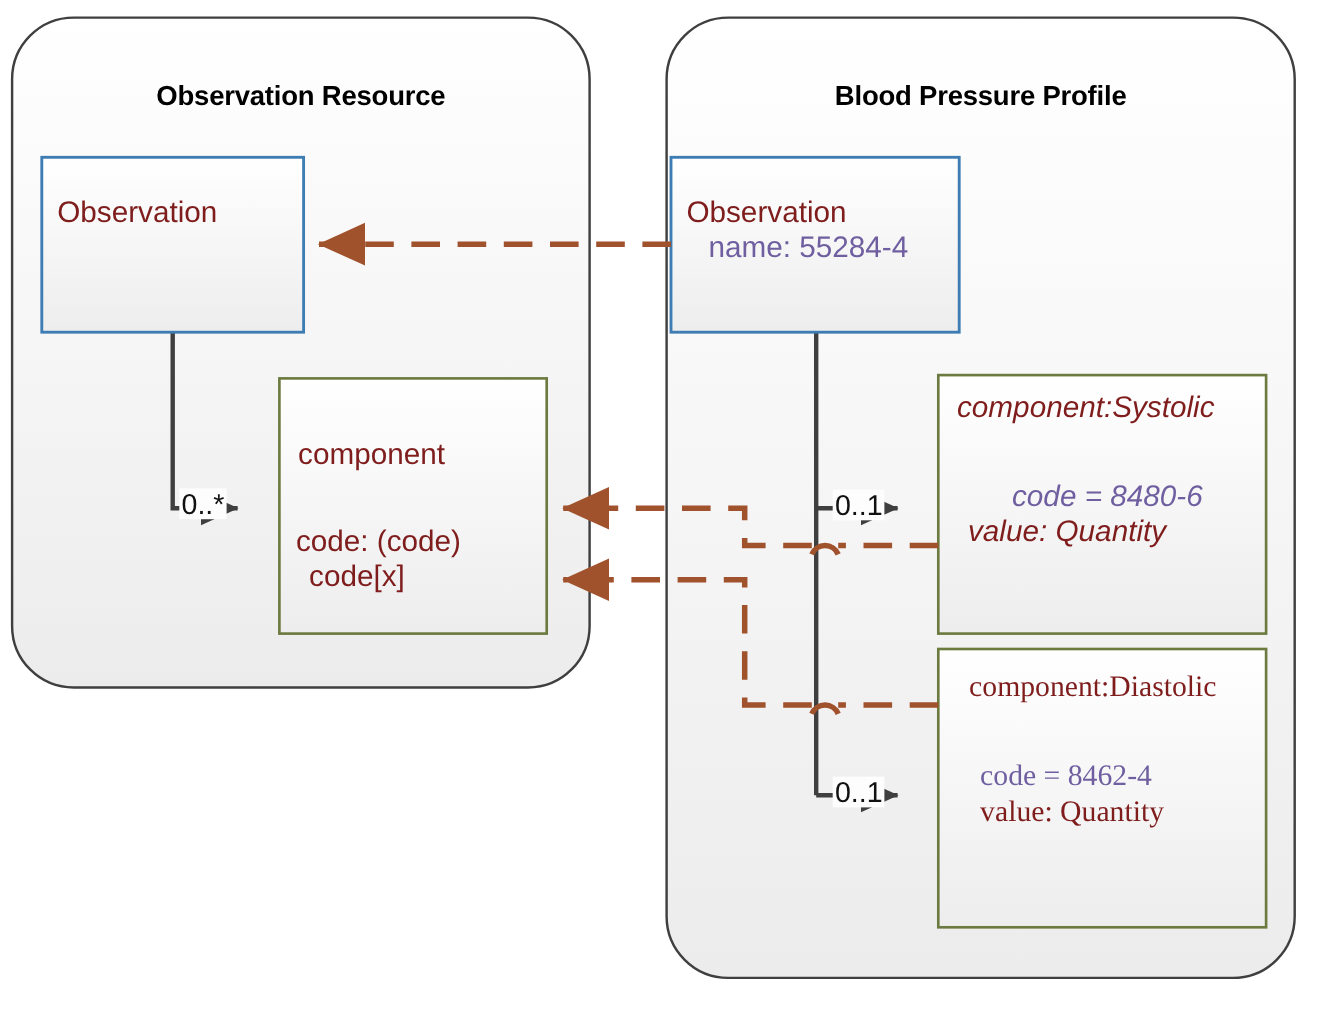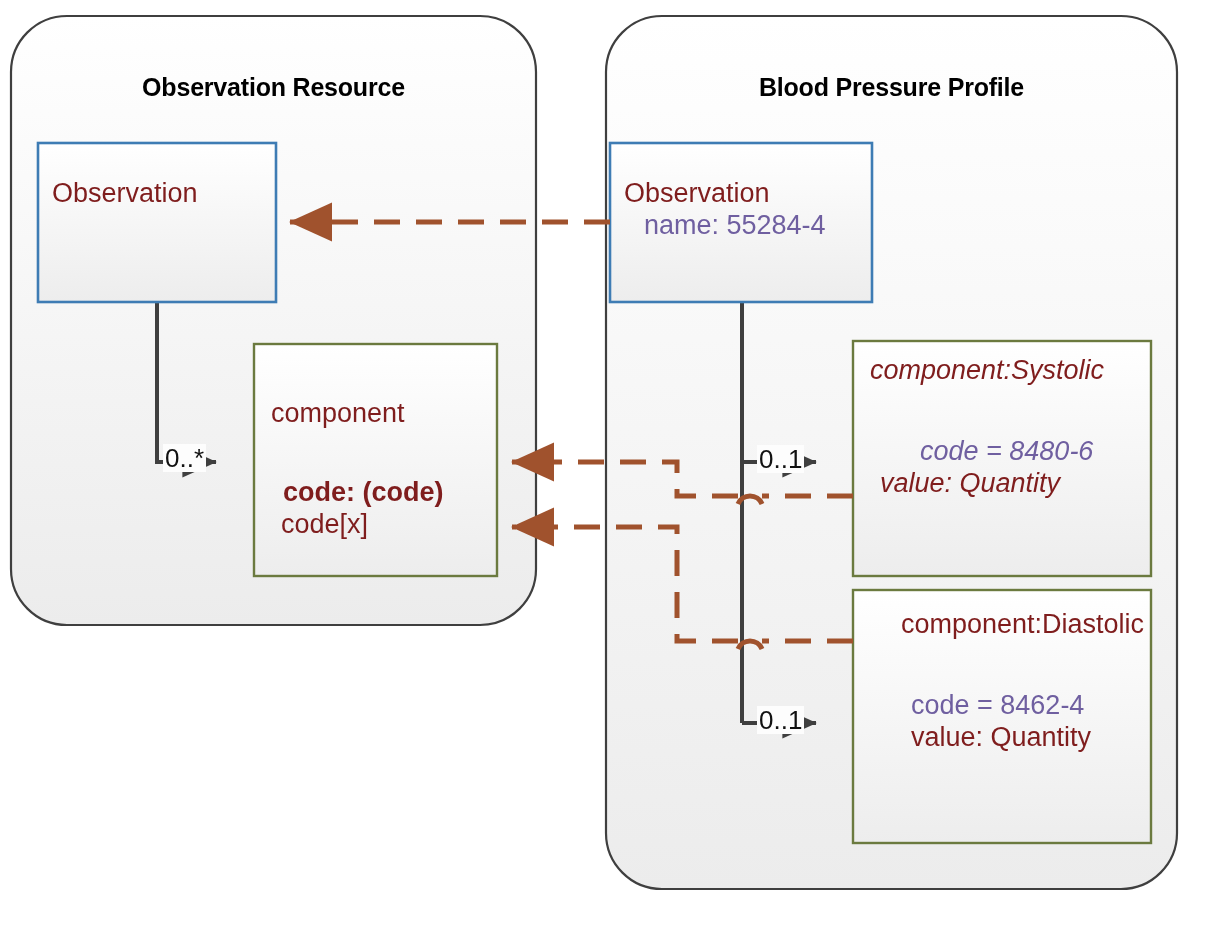--- a/index.html
+++ b/index.html
@@ -112,38 +112,38 @@
 
   <div class="panel-title" style="left:606px; top:73px; width:571px;">Blood Pressure Profile</div>
   <div class="panel-title" style="left:11px; top:73px; width:525px;">Observation Resource</div>
 
   <div class="nodebox" style="left:38px; top:143px; width:238px; height:159px;">
     <div class="node-line" style="left:14px; top:36px;">Observation</div>
   </div>
 
   <div class="nodebox" style="left:254px; top:344px; width:195px; height:232px;margin-top:40px;">
     <div class="node-line" style="left:17px; top:15px;">component</div>
-    <div class="node-line" style="left:29px; top:94px;font-weight:bold;">code: (code)</div>
+    <div class="node-line" style="left:15px; top:94px;">code: (code)</div>
     <div class="node-line" style="left:27px; top:126px;">code[x]</div>
   </div>
 
   <div class="mult" style="left:163px; top:444px;">0..*</div>
 
   <div class="nodebox" style="left:610px; top:143px; width:262px; height:159px;">
     <div class="node-line" style="left:14px; top:36px;">Observation</div>
     <div class="node-line purple" style="left:34px; top:68px;">name: 55284-4</div>
   </div>
 
   <div class="nodebox" style="left:853px; top:341px; width:298px; height:235px;font-style:italic;">
     <div class="node-line" style="left:17px; top:15px;">component:Systolic</div>
     <div class="node-line purple" style="left:27px; top:96px;margin-left:40px;">code = 8480-6</div>
     <div class="node-line" style="left:27px; top:128px;">value: Quantity</div>
   </div>
 
-  <div class="nodebox" style="left:884px; top:590px; width:298px; height:253px;">
+  <div class="nodebox" style="left:864px; top:590px; width:298px; height:253px;font-family:Liberation Serif, serif;">
     <div class="node-line" style="left:17px; top:20px;">component:Diastolic</div>
     <div class="node-line purple" style="left:27px; top:101px;text-align:right;">code = 8462-4</div>
     <div class="node-line" style="left:27px; top:133px;">value: Quantity</div>
   </div>
 
   <div class="mult" style="left:757px; top:445px;">0..1</div>
   <div class="mult" style="left:757px; top:706px;">0..1</div>
 
 </div>
 

